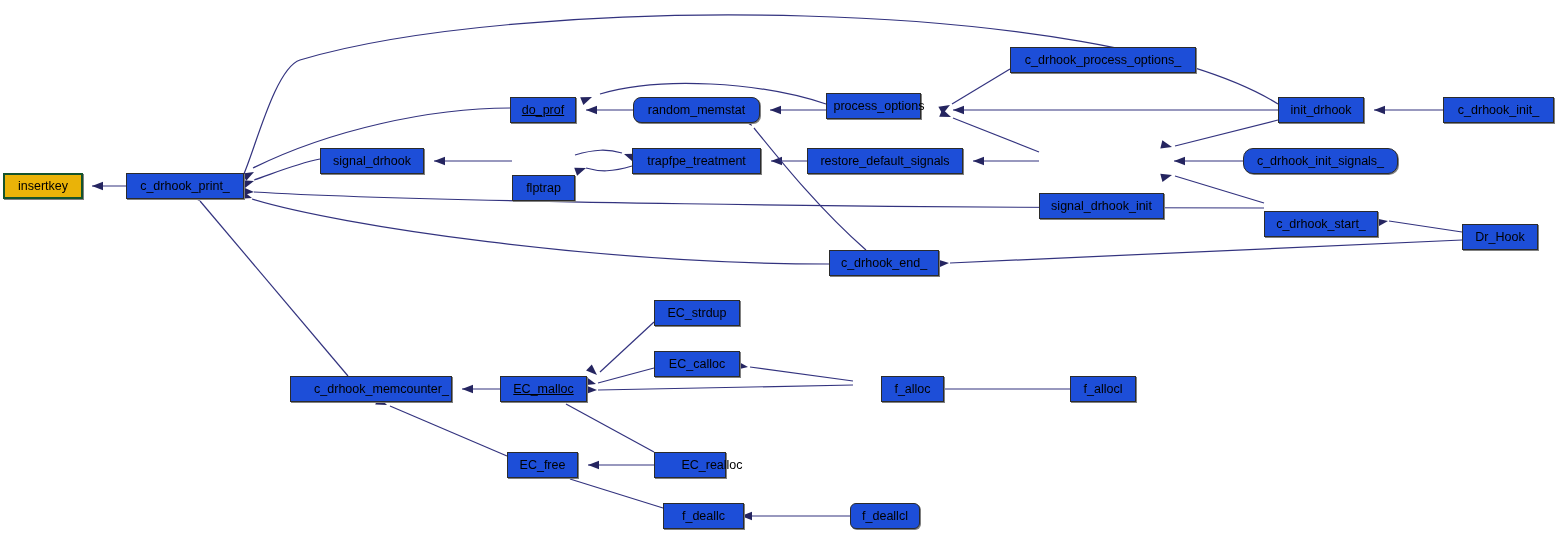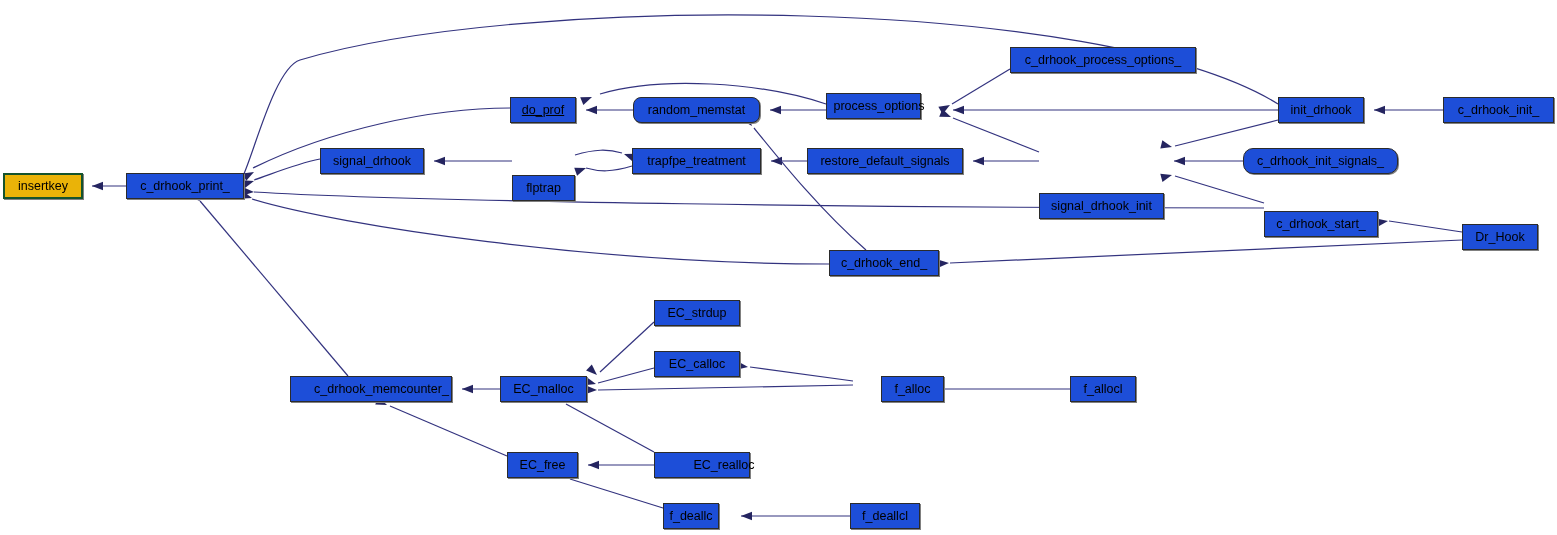--- a/index.html
+++ b/index.html
@@ -163,35 +163,35 @@
       </div>
       <div class="node" style="left: 654px; top: 300px; width: 86px; height: 26px;">
         <span class="node-label">EC_strdup</span>
       </div>
       <div class="node" style="left: 654px; top: 351px; width: 86px; height: 26px;">
         <span class="node-label">EC_calloc</span>
       </div>
       <div class="node" style="left: 290px; top: 376px; width: 162px; height: 26px; padding-left: 21px;">
         <span class="node-label">c_drhook_memcounter_</span>
       </div>
-      <div class="node" style="left: 500px; top: 376px; width: 87px; height: 26px;">
+      <div class="node" style="left: 500px; top: 376px; width: 87px; height: 26px; text-decoration: underline;">
         <span class="node-label">EC_malloc</span>
       </div>
       <div class="node" style="left: 853px; top: 376px; width: 63px; height: 26px; margin-left: 28px;">
         <span class="node-label">f_alloc</span>
       </div>
       <div class="node" style="left: 1070px; top: 376px; width: 66px; height: 26px;">
         <span class="node-label">f_allocl</span>
       </div>
       <div class="node" style="left: 507px; top: 452px; width: 71px; height: 26px;">
         <span class="node-label">EC_free</span>
       </div>
-      <div class="node" style="left: 654px; top: 452px; width: 96px; height: 26px; padding-left: 44px;">
+      <div class="node" style="left: 654px; top: 452px; width: 72px; height: 26px; padding-left: 44px;">
         <span class="node-label">EC_realloc</span>
       </div>
-      <div class="node" style="left: 663px; top: 503px; width: 56px; height: 26px;">
+      <div class="node" style="left: 663px; top: 503px; width: 81px; height: 26px;">
         <span class="node-label">f_deallc</span>
       </div>
-      <div class="node" style="left: 850px; top: 503px; width: 70px; height: 26px;">
+      <div class="node" style="left: 850px; top: 503px; width: 70px; height: 26px; border-radius: 6px;">
         <span class="node-label">f_deallcl</span>
       </div>
     </div>
 </div>
 
 </body></html>

